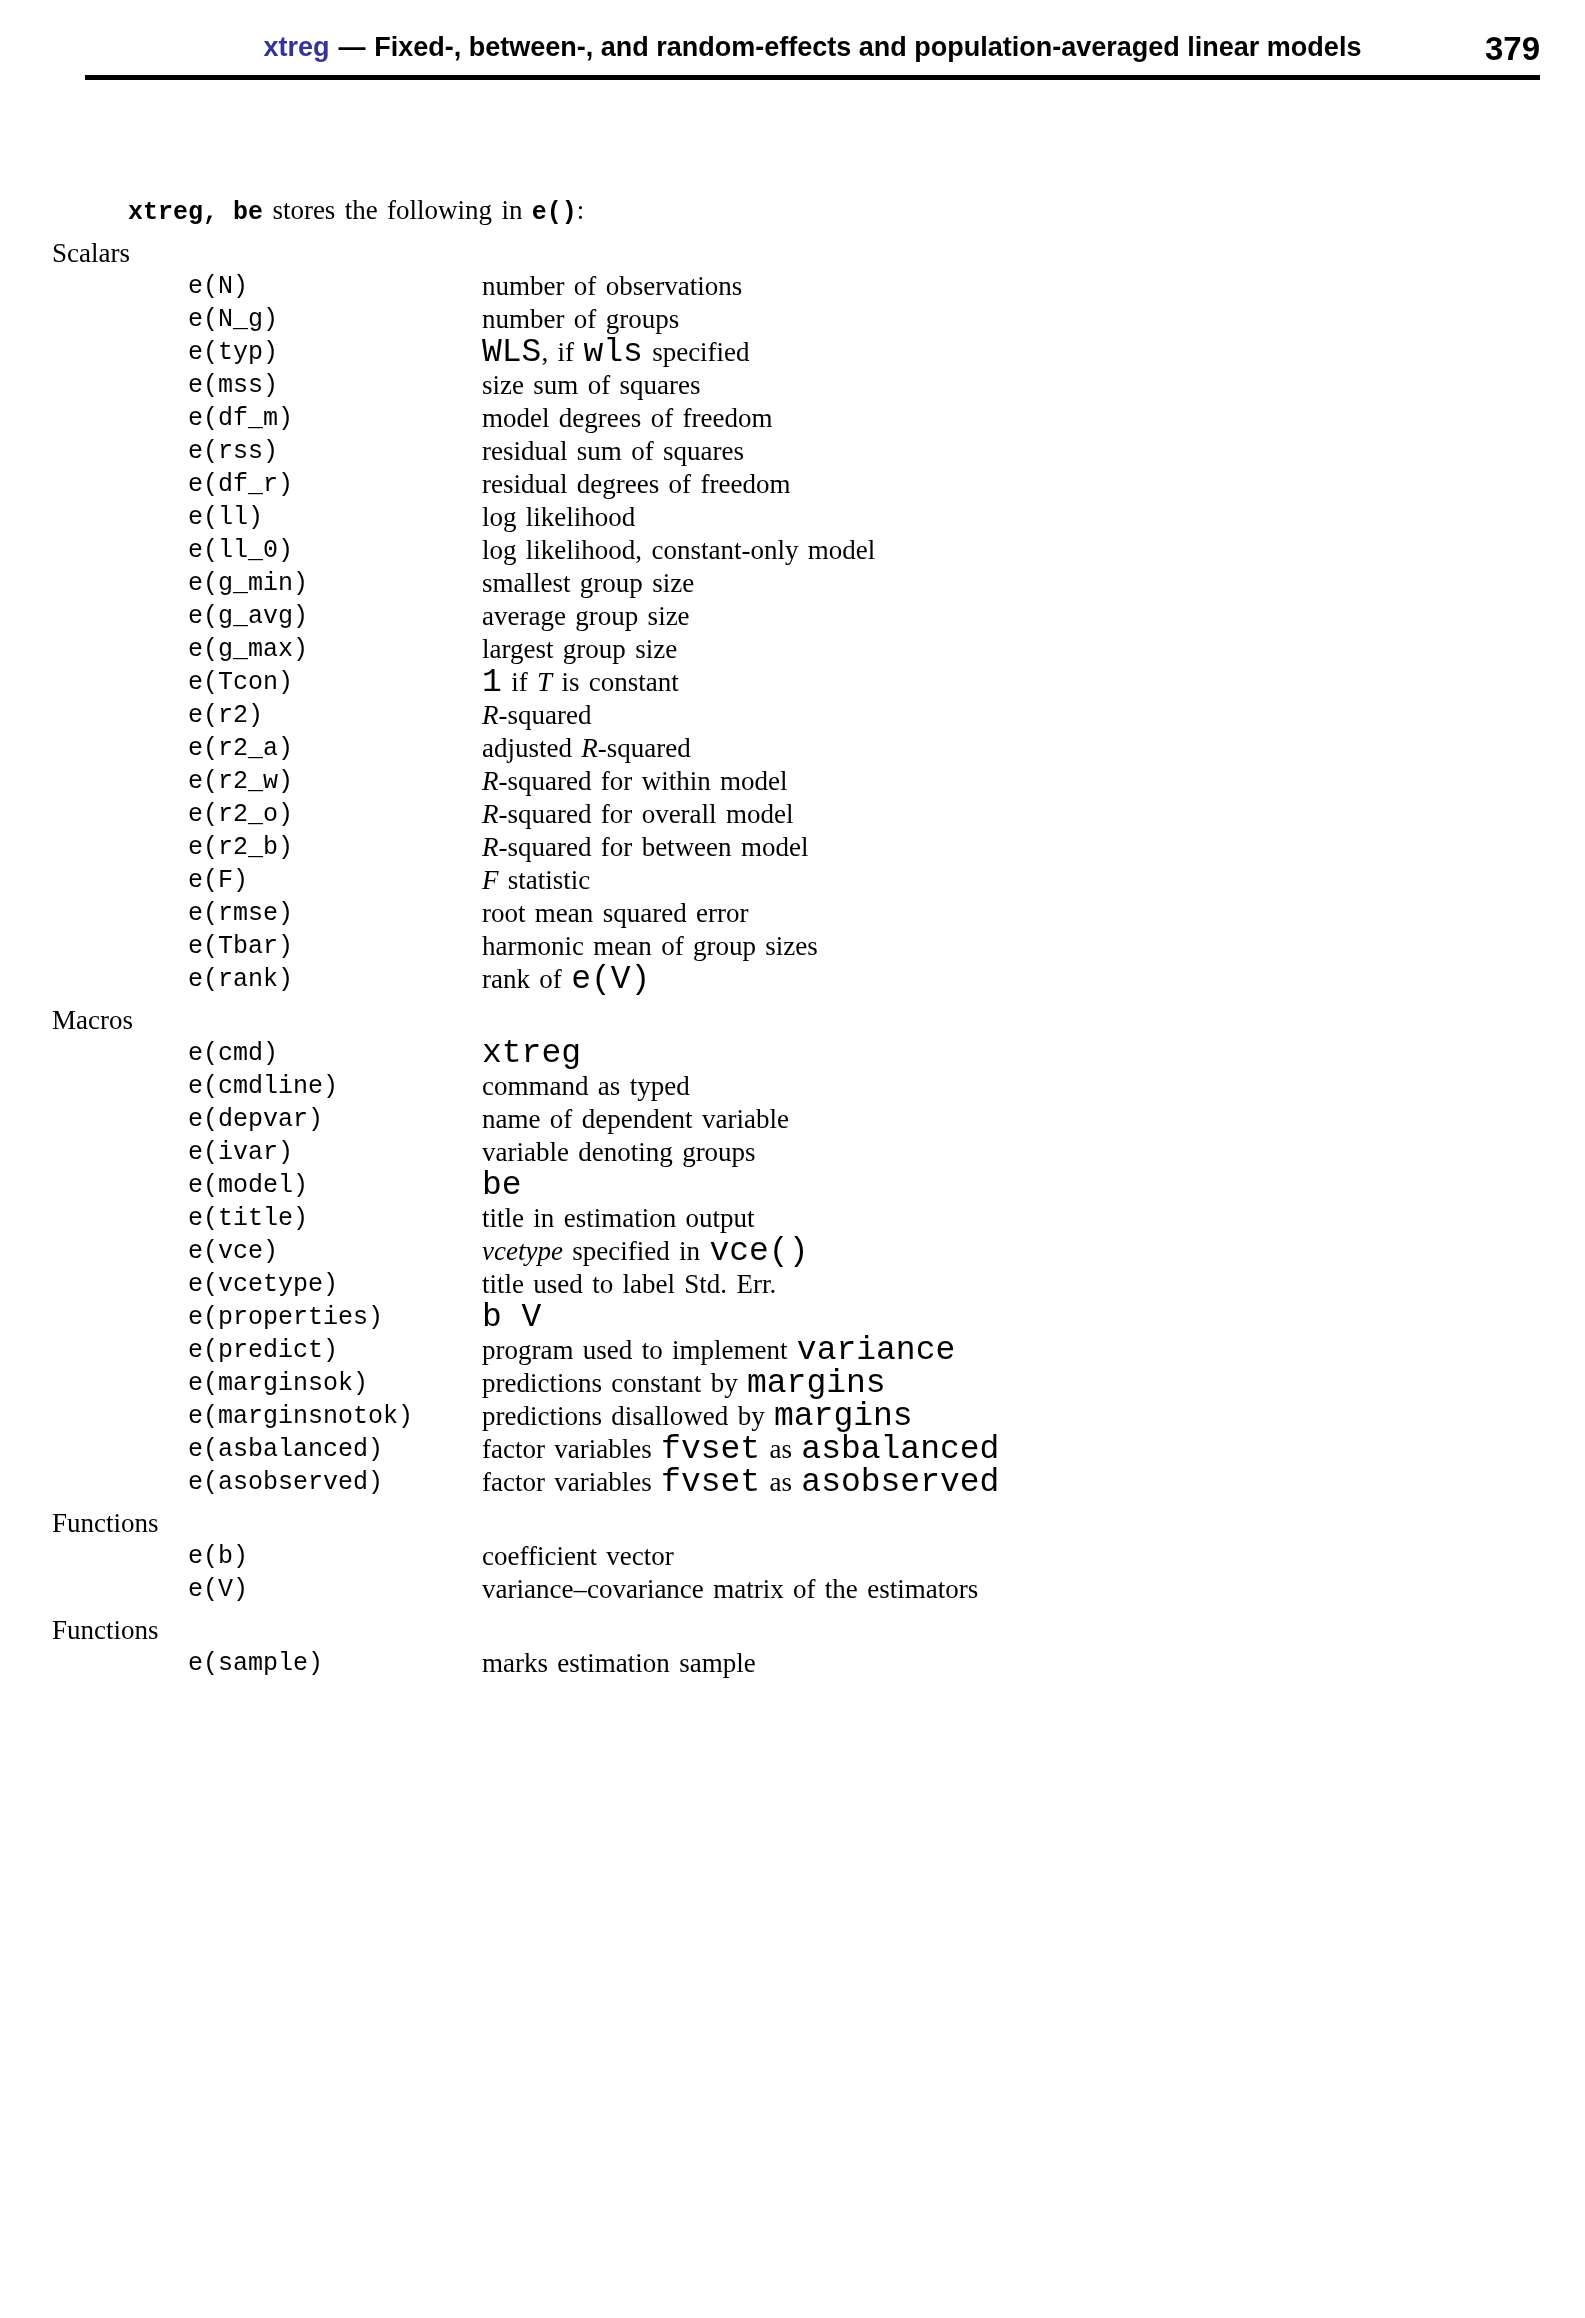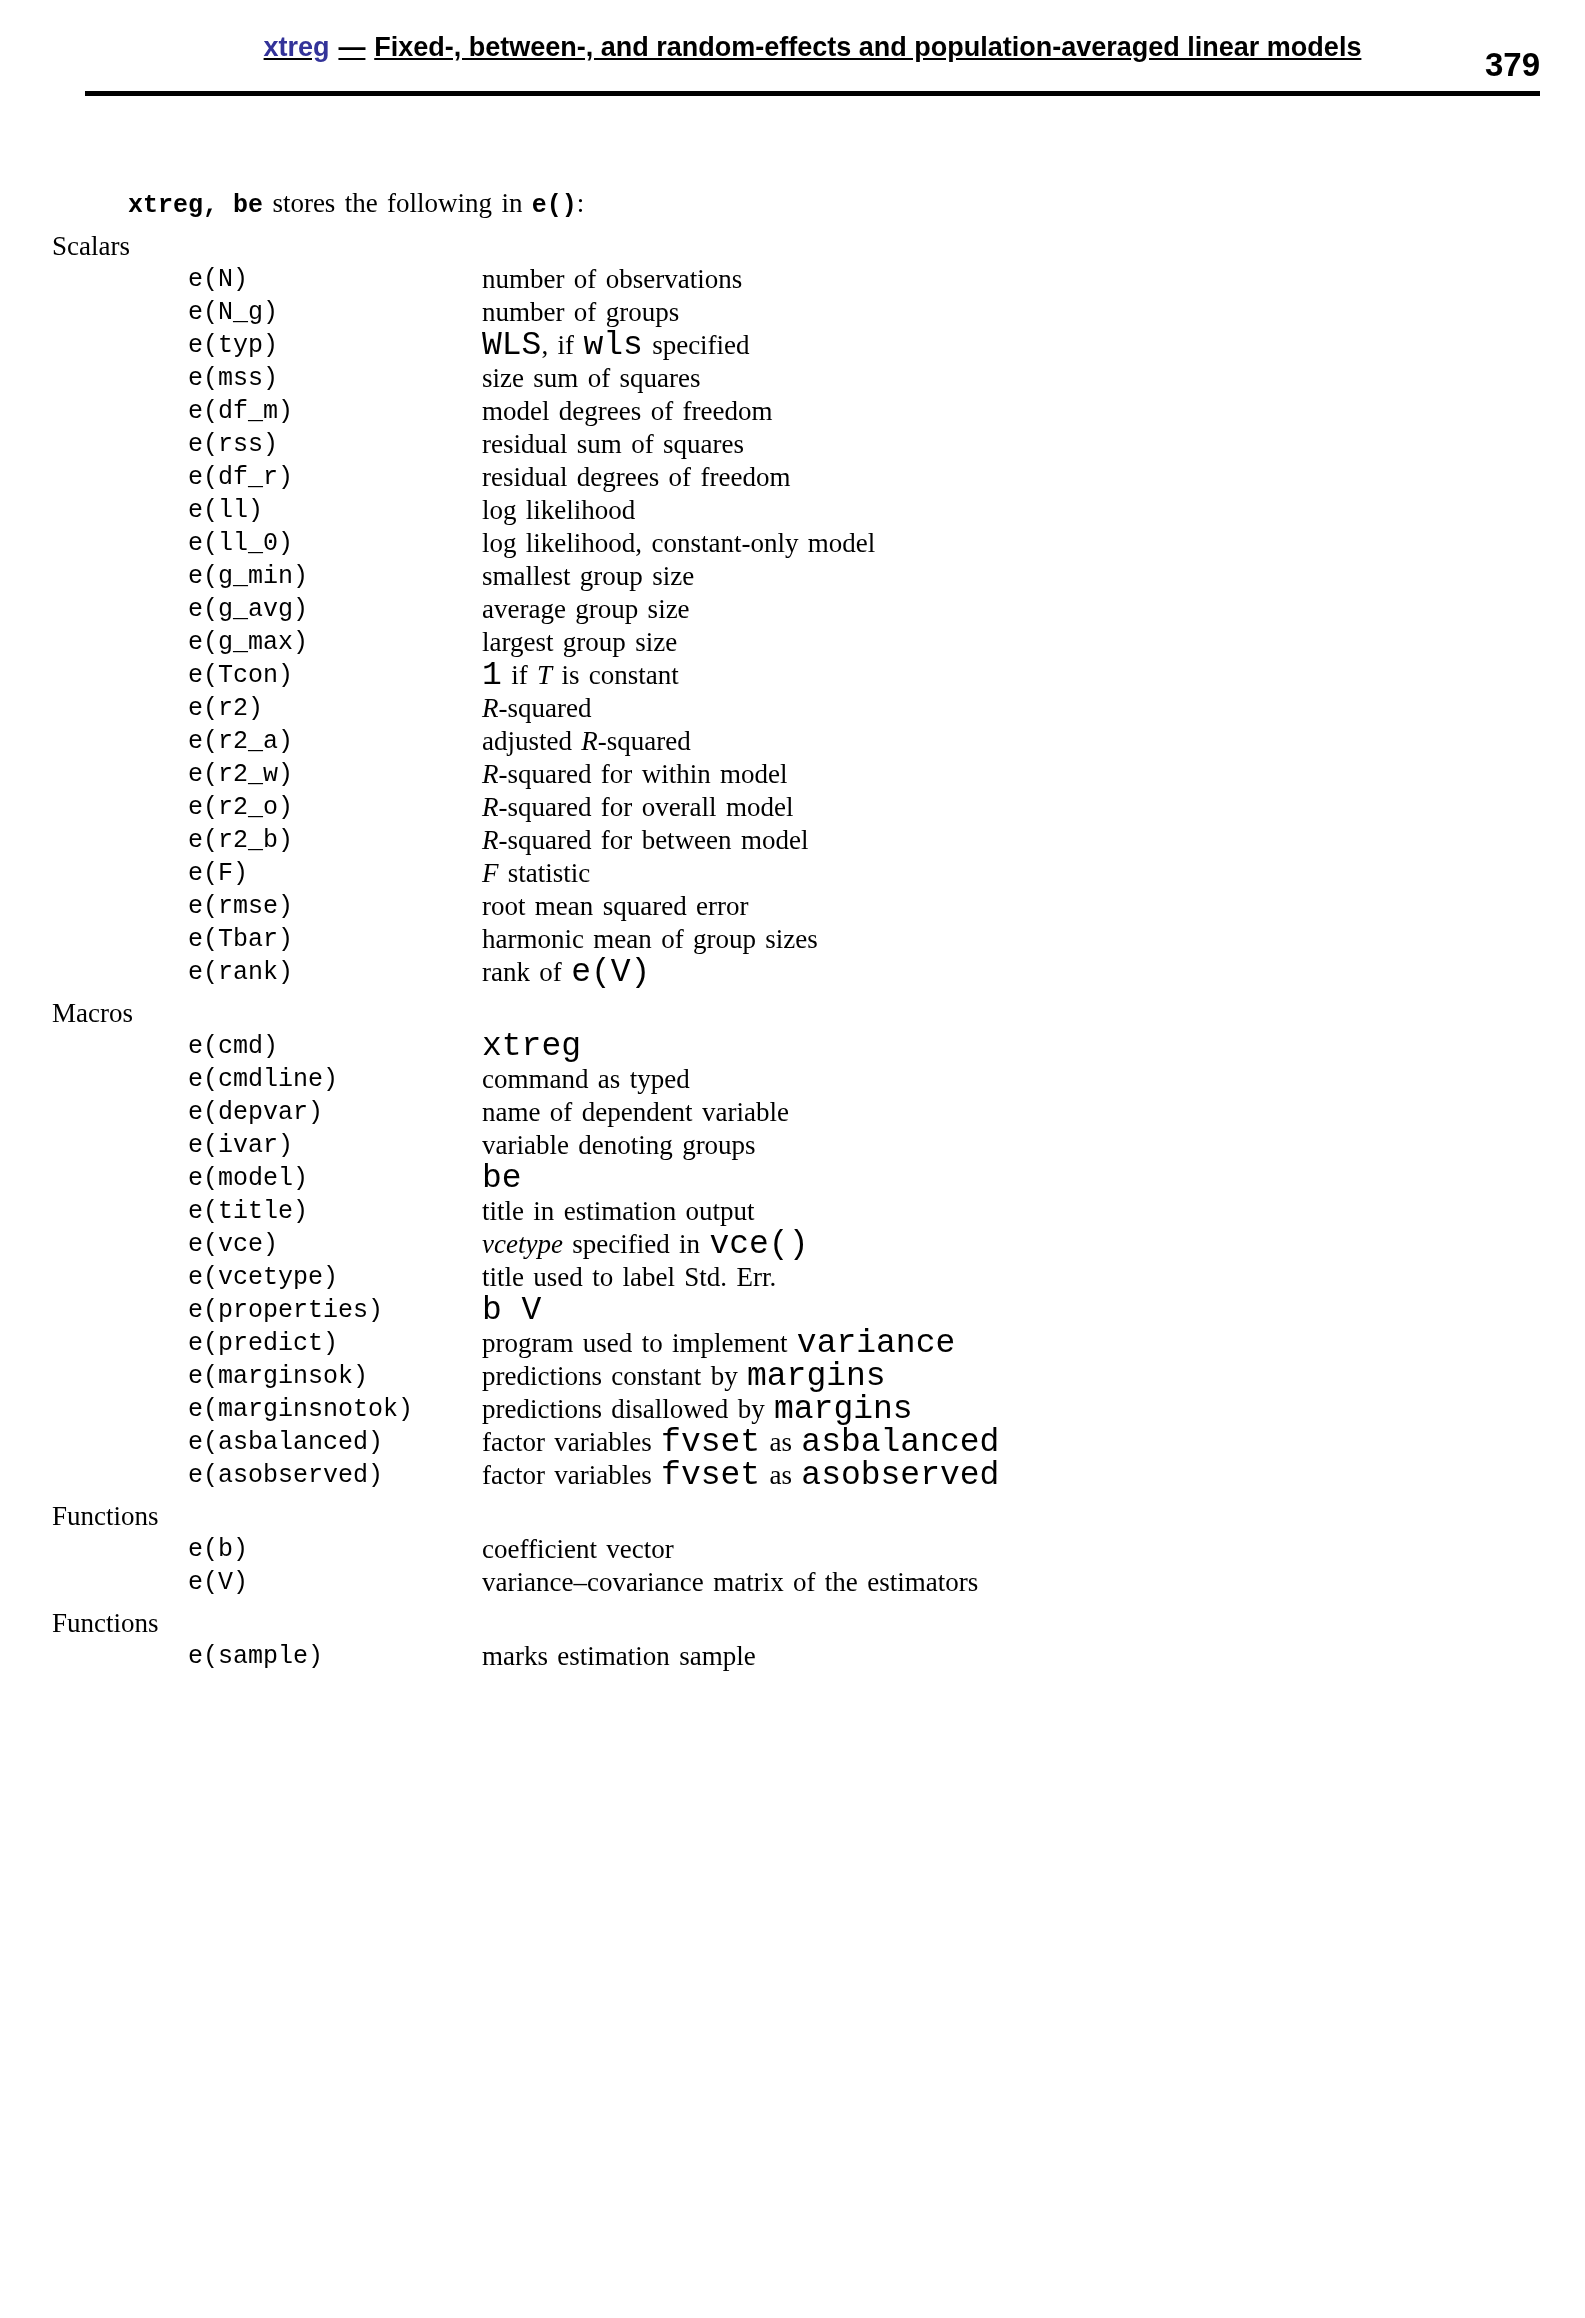--- a/index.html
+++ b/index.html
@@ -12,23 +12,22 @@
     font-family:"Liberation Serif",serif;
     font-size:27px;
     overflow:hidden;
   }
   
   .hdr{
     position:relative;
     margin-left:85px;
     width:1455px;
     padding-top:32px;
-    padding-bottom:29px;
+    padding-bottom:13px;
     border-bottom:5.3px solid #000;
-    text-decoration:underline;
   }
   .hdr-text{
     text-align:center;
     font-family:"Liberation Sans",sans-serif;
     font-weight:bold;
     font-size:27px;
     line-height:30px;
     white-space:nowrap;
   }
   .hdr-cmd{ }
@@ -38,21 +37,21 @@
     right:0;
     bottom:10.6px;
     font-family:"Liberation Sans",sans-serif;
     font-weight:bold;
     font-size:33px;
     line-height:30px;
     margin-left:40px;
   }
   
   .intro{
-    margin:91px 0 0 128px;
+    margin:114px 0 0 128px;
     line-height:33px;
     word-spacing:2.6px;
   }
   .sections{ }
   .section{ margin-top:8px; }
   .section-heading{
     margin-left:52px;
     line-height:33px;
   }
   .row{

